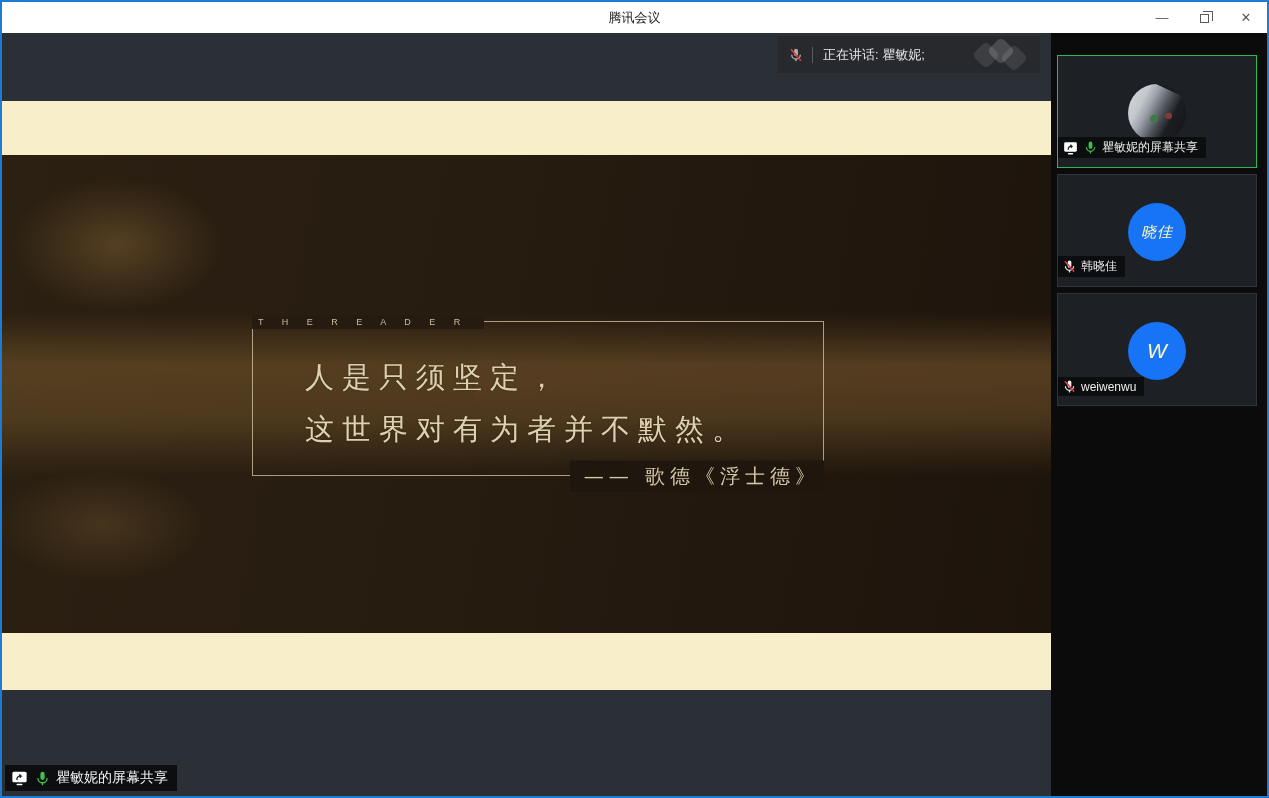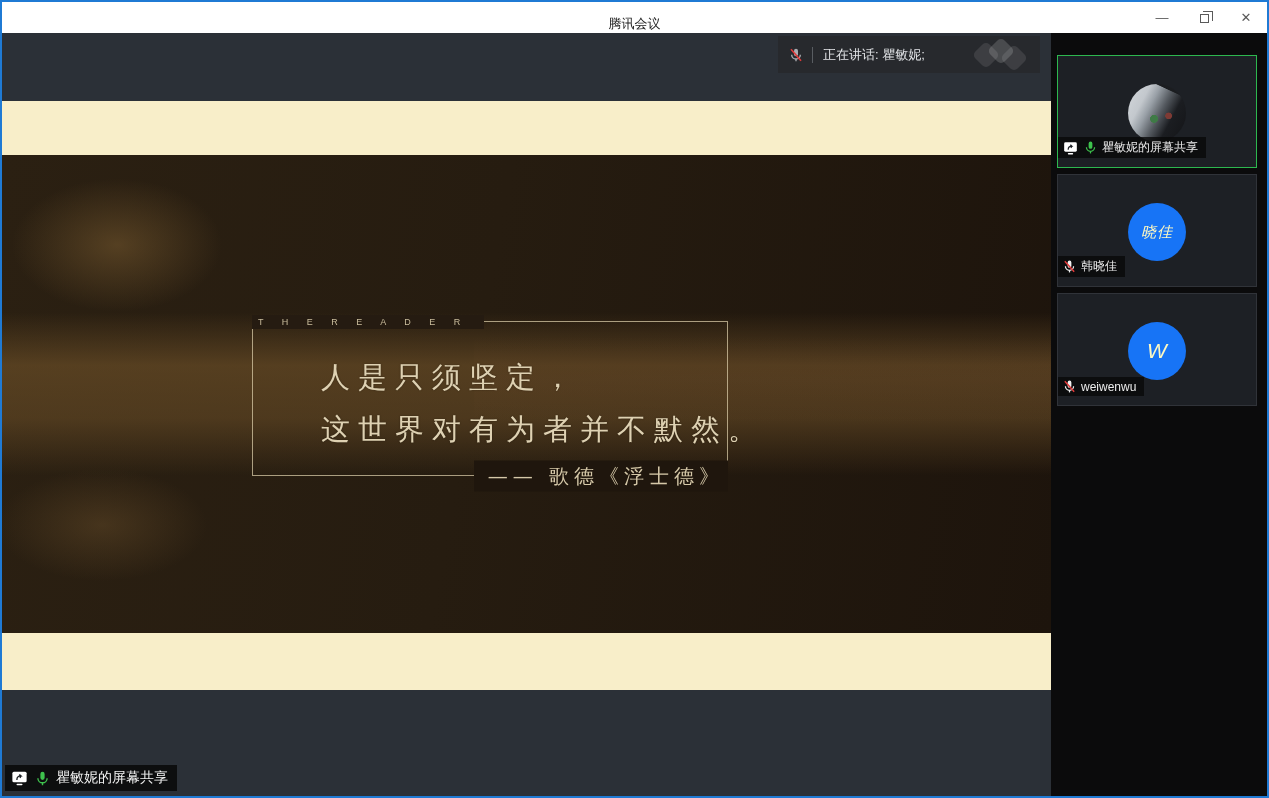--- a/index.html
+++ b/index.html
@@ -2,21 +2,21 @@
 <html><head>
 <meta charset="utf-8">
 <style>
   * { margin:0; padding:0; box-sizing:border-box; }
   html,body { width:1269px; height:798px; overflow:hidden; background:#000;
               font-family:"Liberation Sans","DejaVu Sans",sans-serif; }
 
   .window { width:1269px; height:798px; border:2px solid #1f7ad4; display:flex; flex-direction:column; background:#0b0b0c; }
 
   
-  .titlebar { height:31px; background:#ffffff; position:relative; display:flex; align-items:flex-end; flex:0 0 31px; }
+  .titlebar { height:31px; background:#ffffff; position:relative; display:flex; align-items:center; flex:0 0 31px; }
   .titlebar .title { position:absolute; left:0; right:0; text-align:center; font-size:13px; color:#1b1b1b; }
   .win-controls { margin-left:auto; display:flex; height:100%; }
   .win-btn { width:42px; height:100%; display:flex; align-items:center; justify-content:center; color:#5a5a5a; font-size:13px; cursor:default; }
   .restore-box { width:9px; height:9px; border:1px solid #5a5a5a; position:relative; background:#fff; margin-top:2px; }
   .restore-box::before { content:""; position:absolute; left:2px; top:-4px; width:9px; height:9px; border:1px solid #5a5a5a; border-left:none; border-bottom:none; }
 
   
   .content { flex:1; display:flex; min-height:0; }
 
   
@@ -41,25 +41,25 @@
   .movie { height:478px; position:relative; overflow:hidden;
     background:
       radial-gradient(ellipse 150px 95px at 115px 90px,  rgba(128,96,50,0.50), rgba(128,96,50,0) 70%),
       radial-gradient(ellipse 150px 80px at 100px 370px, rgba(105,78,42,0.45), rgba(105,78,42,0) 70%),
       linear-gradient(to bottom, rgba(0,0,0,0) 33%, rgba(122,89,44,0.55) 44%, rgba(115,84,42,0.50) 55%, rgba(0,0,0,0) 67%),
       linear-gradient(100deg, #2b2012 0%, #261c10 45%, #1d140c 100%);
   }
   .movie::after { content:""; position:absolute; right:0; top:38%; width:55%; height:18%;
       background:linear-gradient(to bottom, rgba(0,0,0,0), rgba(96,66,38,0.22), rgba(0,0,0,0)); }
 
-  .quote-frame { position:absolute; left:250px; top:166px; width:476px; height:155px;
+  .quote-frame { position:absolute; left:250px; top:166px; width:572px; height:155px;
       border:1px solid rgba(222,208,172,0.72); z-index:2; }
   .kicker { position:absolute; top:0; left:-1px; transform:translateY(-50%); background:#251b11;
       padding:2px 16px 2px 6px; font-size:9px; letter-spacing:8px; color:#cabd9d; white-space:nowrap; }
-  .q-line { position:absolute; left:68px; color:#ded1b2; font-family:"DejaVu Serif","Liberation Serif",serif;
+  .q-line { position:absolute; left:52px; color:#ded1b2; font-family:"DejaVu Serif","Liberation Serif",serif;
       font-size:29px; letter-spacing:8px; white-space:nowrap; text-shadow:0 0 2px rgba(0,0,0,0.35); }
   .q-line.l1 { top:36px; }
   .q-line.l2 { top:88px;font-family:Liberation Mono, monospace; }
   .attribution { position:absolute; right:-1px; bottom:-1px; transform:translateY(50%); background:#1f160d;
       padding:2px 4px 2px 14px; color:#d5c8a8; font-family:"DejaVu Serif","Liberation Serif",serif;
       font-size:20px; letter-spacing:5px; white-space:nowrap;text-align:center; }
 
   
   .share-overlay { position:absolute; left:3px; bottom:5px; display:flex; align-items:center; gap:5px;
       background:rgba(8,8,8,0.85); padding:4px 9px 4px 5px; z-index:5; }

